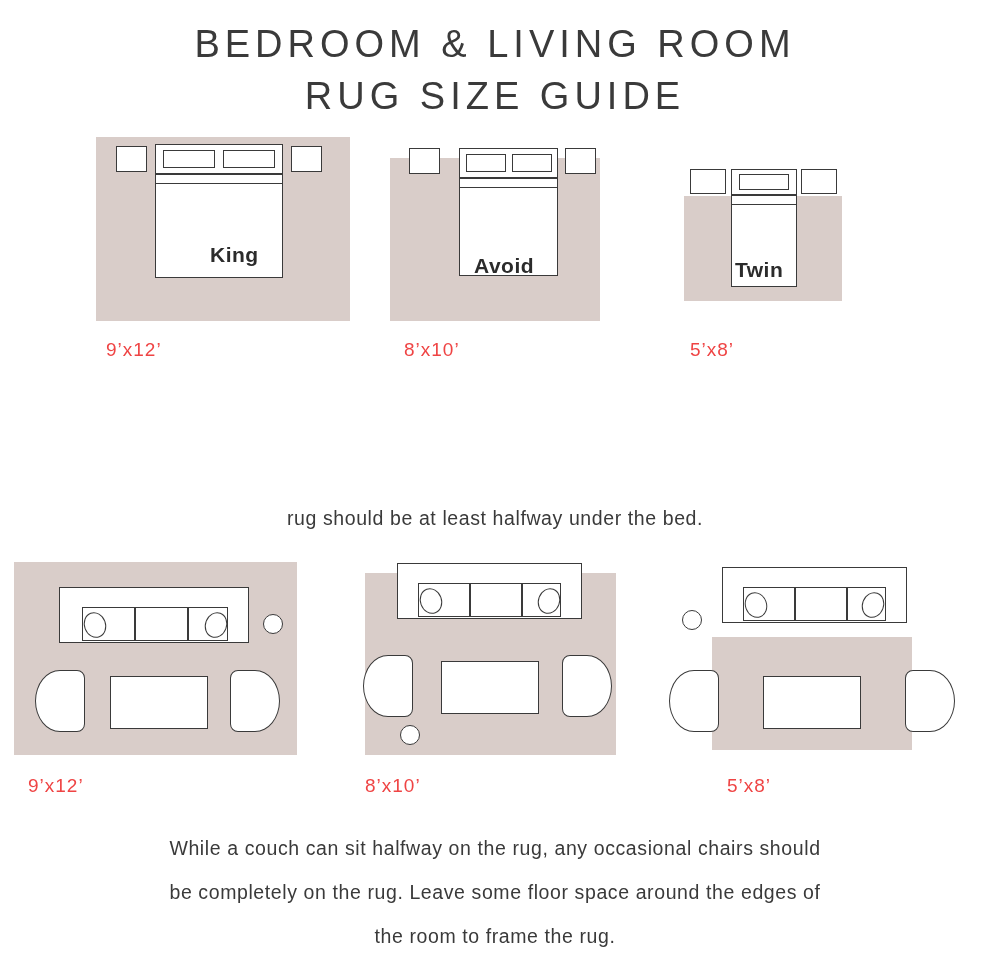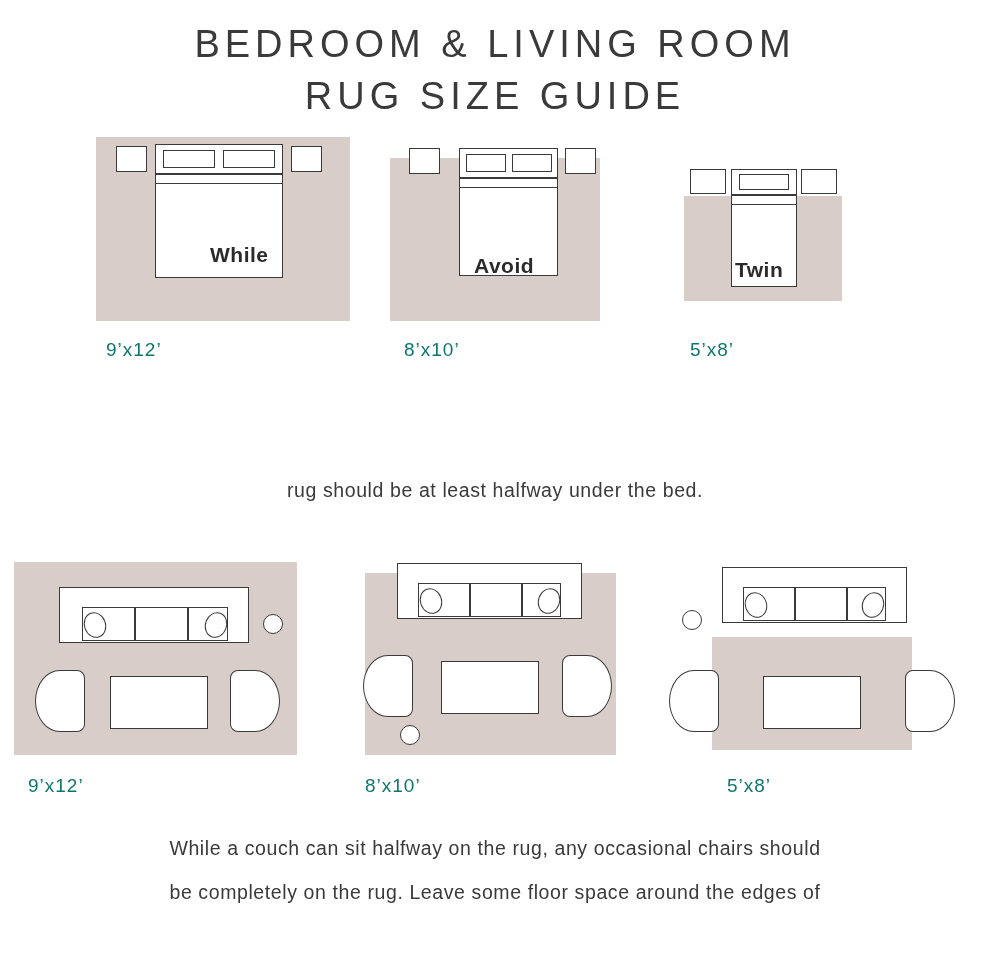--- a/index.html
+++ b/index.html
@@ -58,21 +58,21 @@
     position: absolute;
     font-size: 21px;
     font-weight: bold;
     color: #2b2b2b;
     letter-spacing: 0.5px;
     white-space: nowrap;
   }
   .dim {
     position: absolute;
     font-size: 19px;
-    color: #0f766e;
+    color: #ef4444;
     letter-spacing: 1px;
     white-space: nowrap;
   }
 
   
   .para {
     position: absolute;
     width: 990px;
     left: 0;
     text-align: center;
@@ -126,21 +126,21 @@
     <div class="outline" style="left:291px; top:146px; width:31px; height:26px;"></div>
 
     <div class="outline" style="left:155px; top:144px; width:128px; height:134px;"></div>
 
     <div class="outline" style="left:155px; top:144px; width:128px; height:30px;"></div>
 
     <div class="outline" style="left:163px; top:150px; width:52px; height:18px;"></div>
     <div class="outline" style="left:223px; top:150px; width:52px; height:18px;"></div>
 
     <div class="outline-nofill" style="left:155px; top:174px; width:128px; height:10px;"></div>
-    <div class="lbl" style="left:210px; top:243px;">While</div>
+    <div class="lbl" style="left:210px; top:243px;">King</div>
     <div class="dim" style="left:106px; top:339px;">9’x12’</div>
   </div>
 
   <div>
     <div class="rug" style="left:390px; top:158px; width:210px; height:163px;"></div>
     <div class="outline" style="left:409px; top:148px; width:31px; height:26px;"></div>
     <div class="outline" style="left:565px; top:148px; width:31px; height:26px;"></div>
     <div class="outline" style="left:459px; top:148px; width:99px; height:128px;"></div>
     <div class="outline" style="left:459px; top:148px; width:99px; height:30px;"></div>
     <div class="outline" style="left:466px; top:154px; width:40px; height:18px;"></div>
@@ -155,21 +155,21 @@
     <div class="outline" style="left:690px; top:169px; width:36px; height:25px;"></div>
     <div class="outline" style="left:801px; top:169px; width:36px; height:25px;"></div>
     <div class="outline" style="left:731px; top:169px; width:66px; height:118px;"></div>
     <div class="outline" style="left:731px; top:169px; width:66px; height:26px;"></div>
     <div class="outline" style="left:739px; top:174px; width:50px; height:16px;"></div>
     <div class="outline-nofill" style="left:731px; top:195px; width:66px; height:10px;"></div>
     <div class="lbl" style="left:735px; top:258px;">Twin</div>
     <div class="dim" style="left:690px; top:339px;">5’x8’</div>
   </div>
 
-  <div class="para normal" style="top:468px;">rug should be at least halfway under the bed.</div>
+  <div class="para normal" style="top:496px;">rug should be at least halfway under the bed.</div>
 
   <div>
     <div class="rug" style="left:14px; top:562px; width:283px; height:193px;"></div>
 
     <div class="outline" style="left:59px; top:587px; width:190px; height:56px;"></div>
     <div class="outline-nofill" style="left:82px; top:607px; width:53px; height:34px;"></div>
     <div class="outline-nofill" style="left:135px; top:607px; width:53px; height:34px;"></div>
     <div class="outline-nofill" style="left:188px; top:607px; width:40px; height:34px;"></div>
     <div class="oval" style="left:84px; top:612px; width:22px; height:26px; transform:rotate(-20deg);"></div>
     <div class="oval" style="left:205px; top:612px; width:22px; height:26px; transform:rotate(20deg);"></div>
@@ -208,14 +208,15 @@
     <div class="oval" style="left:862px; top:592px; width:22px; height:26px; transform:rotate(20deg);"></div>
     <div class="round" style="left:682px; top:610px; width:20px; height:20px;"></div>
     <div class="outline" style="left:763px; top:676px; width:98px; height:53px;"></div>
     <div class="chair" style="left:669px; top:670px; width:50px; height:62px; border-radius:50% 8px 8px 50%;"></div>
     <div class="chair" style="left:905px; top:670px; width:50px; height:62px; border-radius:8px 50% 50% 8px;"></div>
     <div class="dim" style="left:727px; top:775px;">5’x8’</div>
   </div>
 
   <div class="para normal" style="top:870px;">be completely on the rug. Leave some floor space around the edges of</div>
   <div class="para normal" style="top:826px;">While a couch can sit halfway on the rug, any occasional chairs should</div>
+  <div class="para normal" style="top:914px;">the room to frame the rug.</div>
 
 </div>
 
 </body></html>

